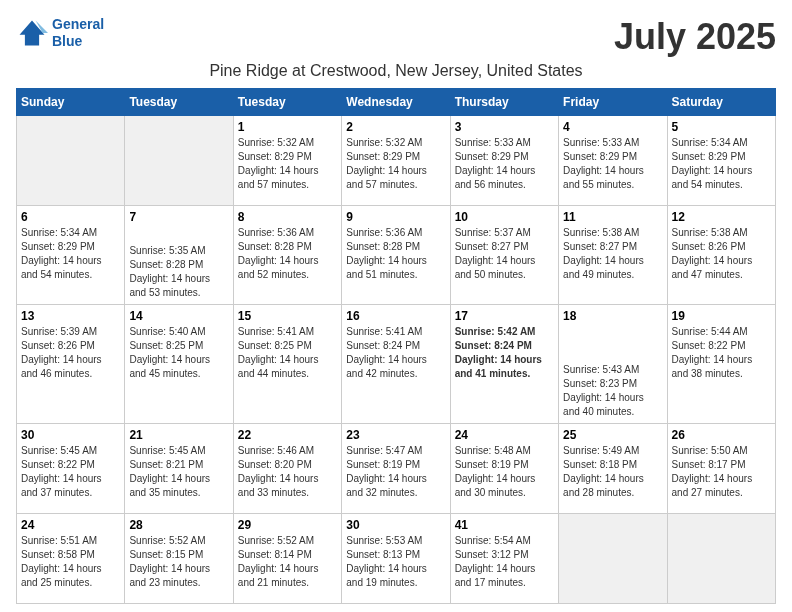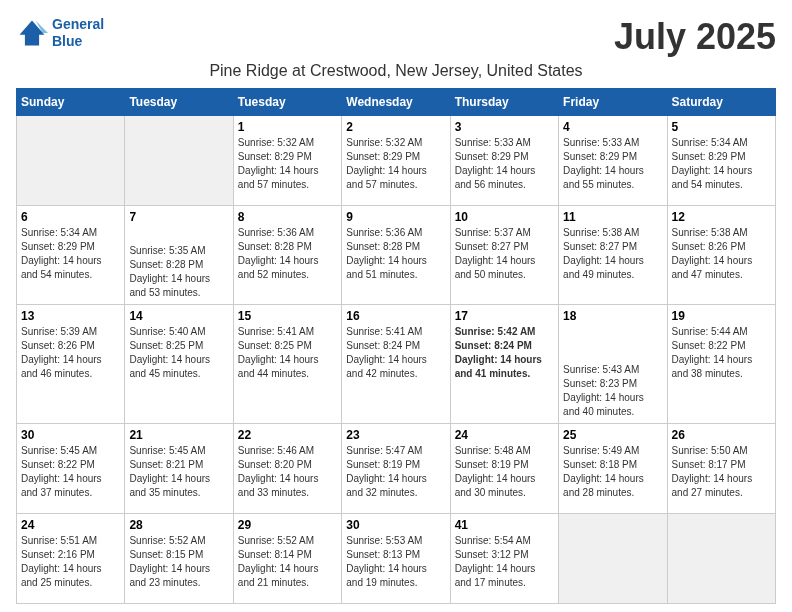--- a/index.html
+++ b/index.html
@@ -283,21 +283,21 @@
           <span class="day-num">26</span>
           <div class="day-info" style="white-space: pre-line;">Sunrise: 5:50 AM
 Sunset: 8:17 PM
 Daylight: 14 hours and 27 minutes.</div>
         </td>
       </tr>
       <tr class="week-row">
         <td>
           <span class="day-num">24</span>
           <div class="day-info" style="white-space: pre-line;">Sunrise: 5:51 AM
-Sunset: 2:16 PM
+Sunset: 8:58 PM
 Daylight: 14 hours and 25 minutes.</div>
         </td>
         <td>
           <span class="day-num">28</span>
           <div class="day-info" style="white-space: pre-line;">Sunrise: 5:52 AM
 Sunset: 8:15 PM
 Daylight: 14 hours and 23 minutes.</div>
         </td>
         <td>
           <span class="day-num">29</span>

